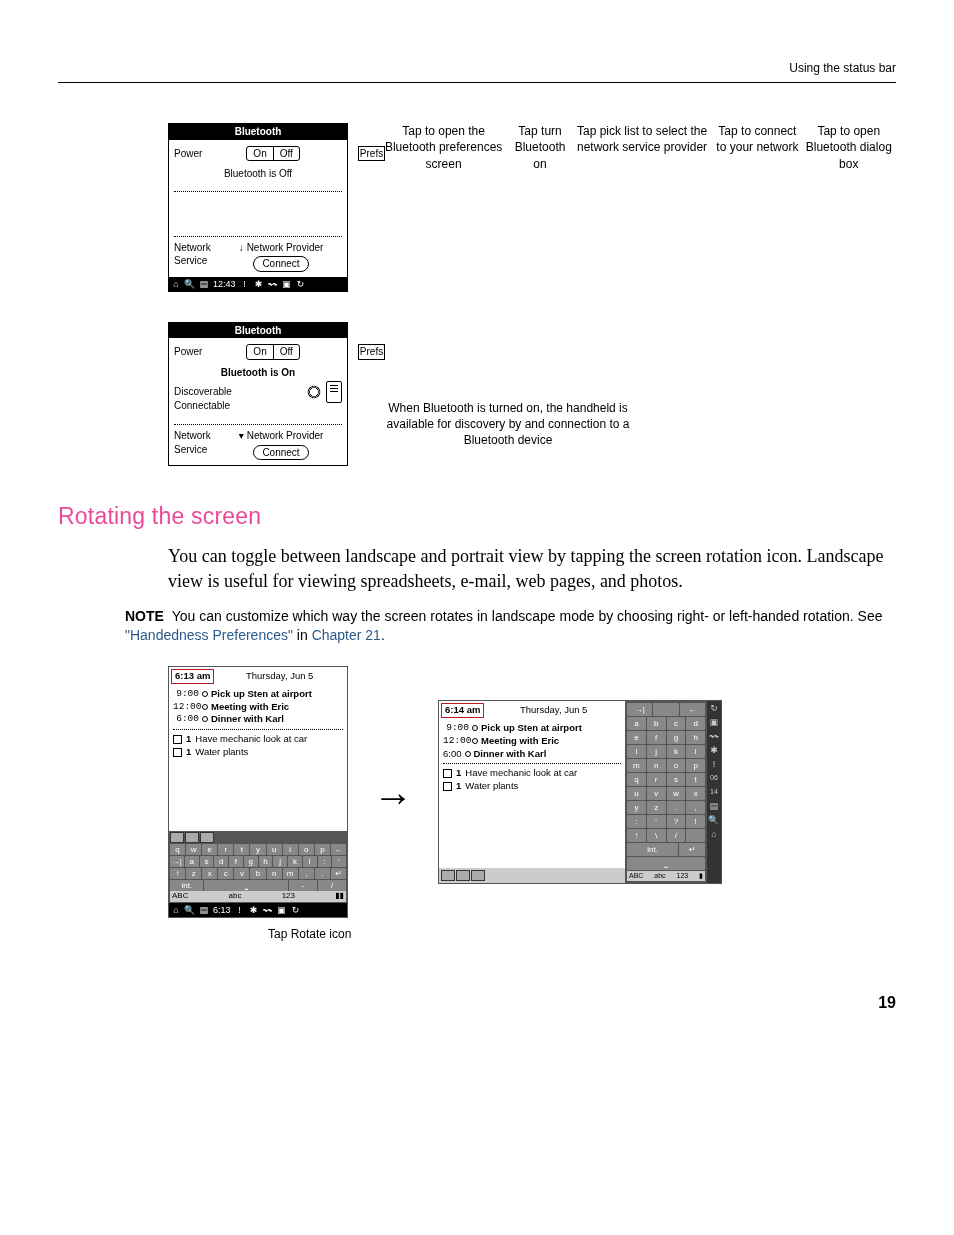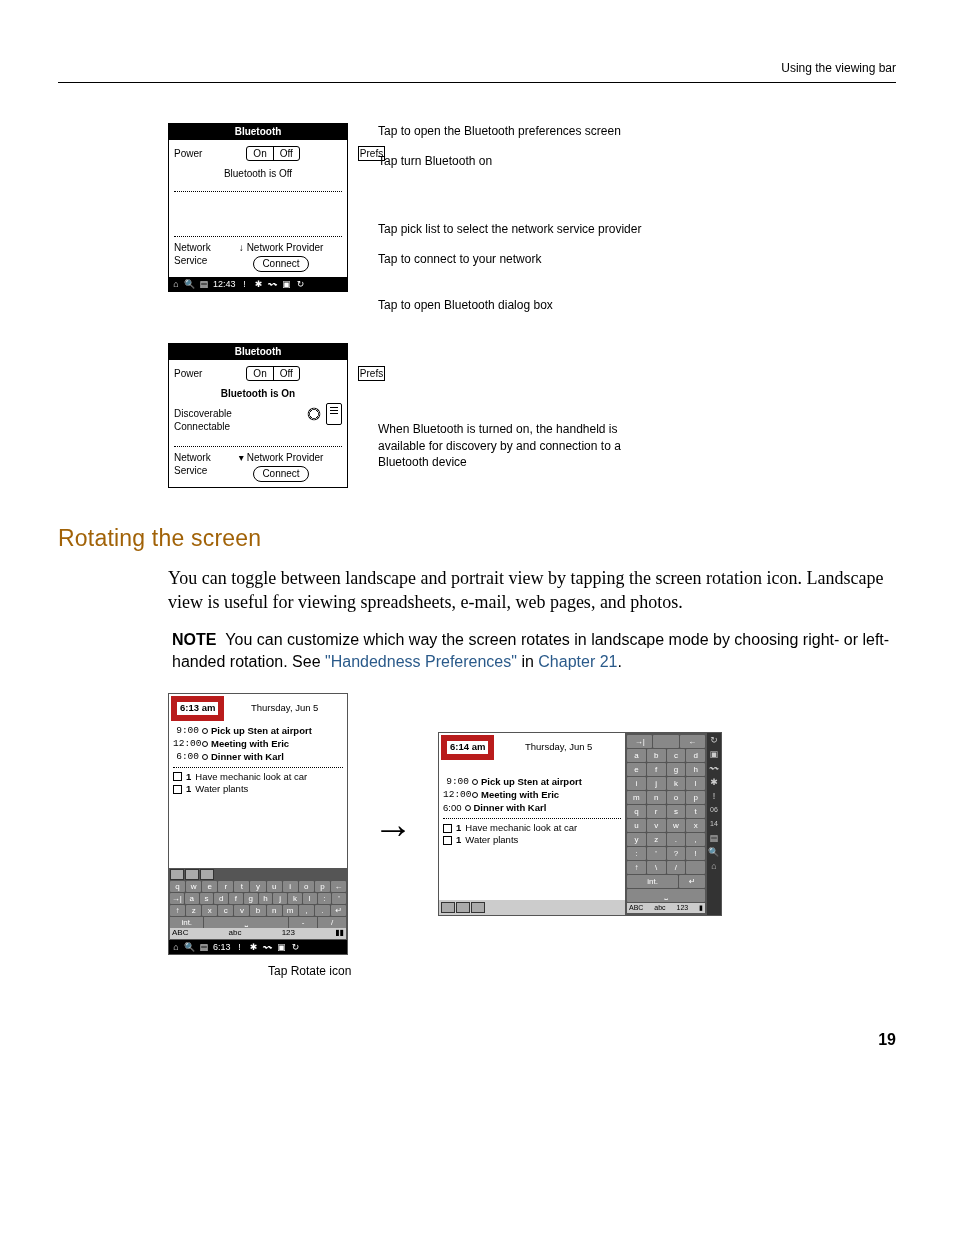--- a/index.html
+++ b/index.html
@@ -121,43 +121,43 @@
     width: 10px;
     height: 10px;
     display: flex;
     align-items: center;
     justify-content: center;
     font-size: 9px;
   }
   .callout-col {
     padding-left: 30px;
     display: flex;
-    flex-direction: column;
     font-size: 12px;
     font-family: Verdana, sans-serif;
+    text-align: center;
   }
   h2.section {
     font-family: "Trebuchet MS", "Gill Sans", sans-serif;
-    color: #a16207;
+    color: #ec4899;
     font-weight: normal;
     font-size: 23px;
     margin: 35px 0 12px 0;
     letter-spacing: 0.2px;
   }
   .body-text {
     margin-left: 110px;
     font-family: "Book Antiqua", Palatino, serif;
     font-size: 18px;
     line-height: 1.35;
     margin-bottom: 14px;
   }
   .note-text {
-    margin-left: 114px;
+    margin-left: 67px;
     font-family: Verdana, sans-serif;
-    font-size: 16px;
+    font-size: 14px;
     line-height: 1.4;
     margin-bottom: 20px;
   }
   .note-text b { font-weight: bold; }
   .link { color: #2a5a8a; }
   .lower-figure {
     margin-left: 110px;
     display: flex;
     align-items: center;
     gap: 25px;
@@ -169,21 +169,21 @@
     font-size: 9.5px;
   }
   .agenda-hdr {
     display: flex;
     align-items: center;
     padding: 2px;
     font-weight: bold;
     font-size: 9.5px;
   }
   .time-box {
-    border: 6px solid #b91c1c;
+    border: 1px solid #b91c1c;
     padding: 0 3px;
     font-weight: bold;
     font-size: 9.5px;
   }
   .agenda-hdr-date {
     flex: 1;
     text-align: center;
     font-weight: normal;
   }
   .agenda-body { padding: 2px 4px; min-height: 100px; }
@@ -254,21 +254,20 @@
     display: flex;
     border: 1px solid #555;
     flex-shrink: 0;
   }
   .landscape-main {
     width: 186px;
     background: #fff;
     font-size: 9px;
     display: flex;
     flex-direction: column;
-    gap: 12px;
   }
   .landscape-kb {
     width: 78px;
     background: #555;
     padding: 2px;
     display: flex;
     flex-direction: column;
     gap: 1px;
   }
   .lkb-row { display: flex; gap: 1px; }
@@ -337,21 +336,21 @@
     justify-content: space-between;
     background: #ccc;
     font-size: 7px;
     padding: 0 2px;
     margin-top: auto;
   }
 </style>
 </head>
 <body>
 
-<div class="header-right">Using the viewing bar</div>
+<div class="header-right">Using the status bar</div>
 
 <div class="figure-group">
   <div class="figure-row">
     <div class="device-screen">
       <div class="dlg-title">Bluetooth</div>
       <div class="dlg-body">
         <div class="dlg-row">
           <span class="dlg-label">Power</span>
           <span class="pill-grp">
             <span class="pill">On</span>

